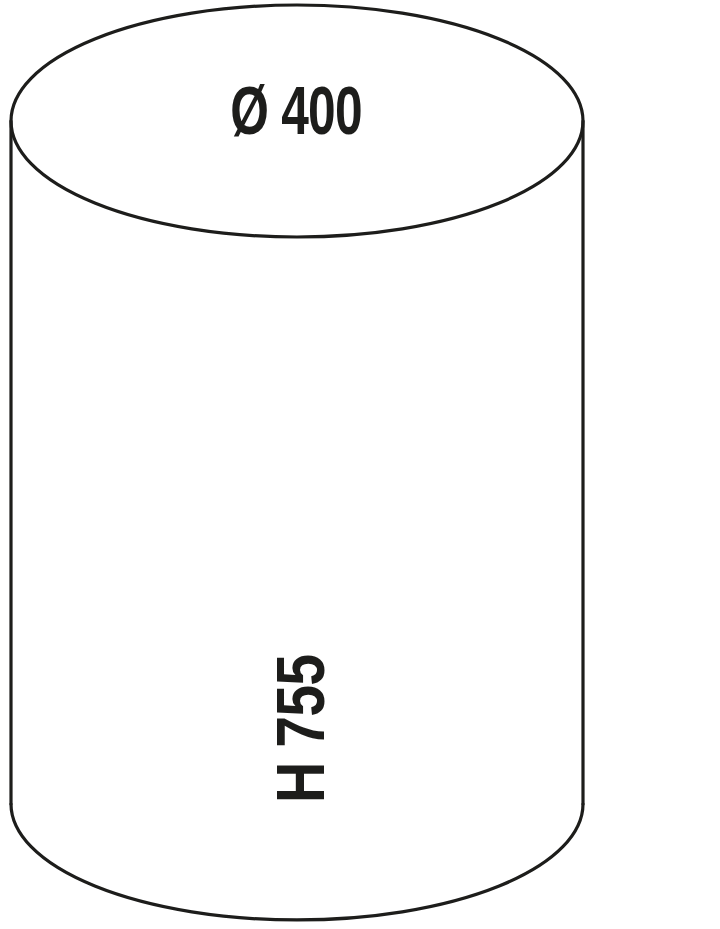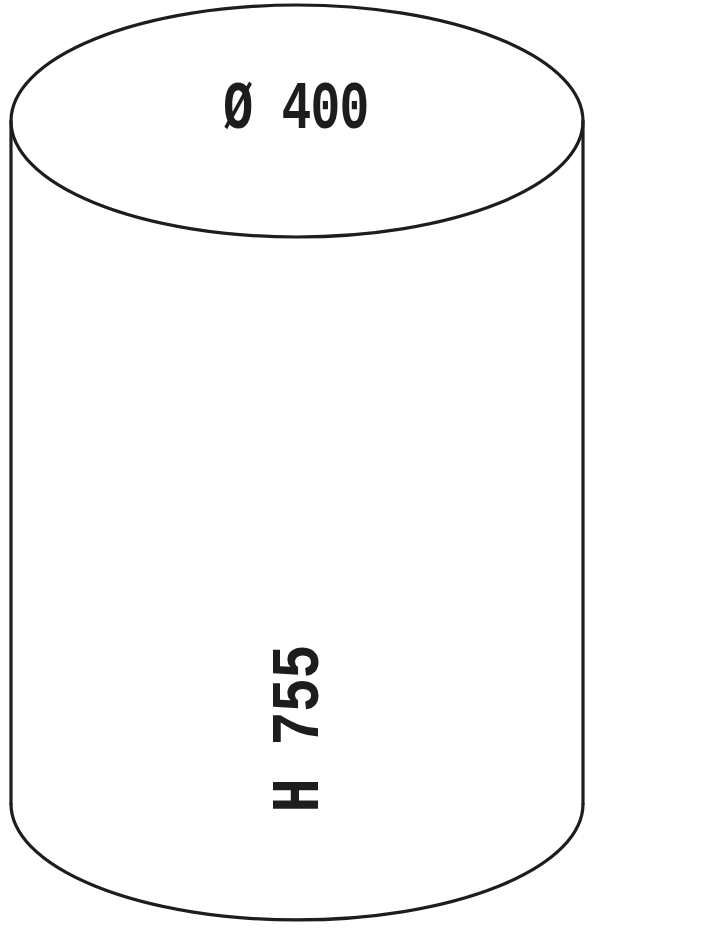--- a/index.html
+++ b/index.html
@@ -6,21 +6,21 @@
     margin: 0;
     padding: 0;
     background: #ffffff;
   }
   .canvas {
     position: relative;
     width: 720px;
     height: 929px;
     background: #ffffff;
     overflow: hidden;
-    font-family: Liberation Mono, monospace;
+    font-family: Liberation Sans, sans-serif;
   }
   .drawing-svg {
     position: absolute;
     left: 0;
     top: 0;
     width: 720px;
     height: 929px;
     display: block;
   }
   .dim-label {

